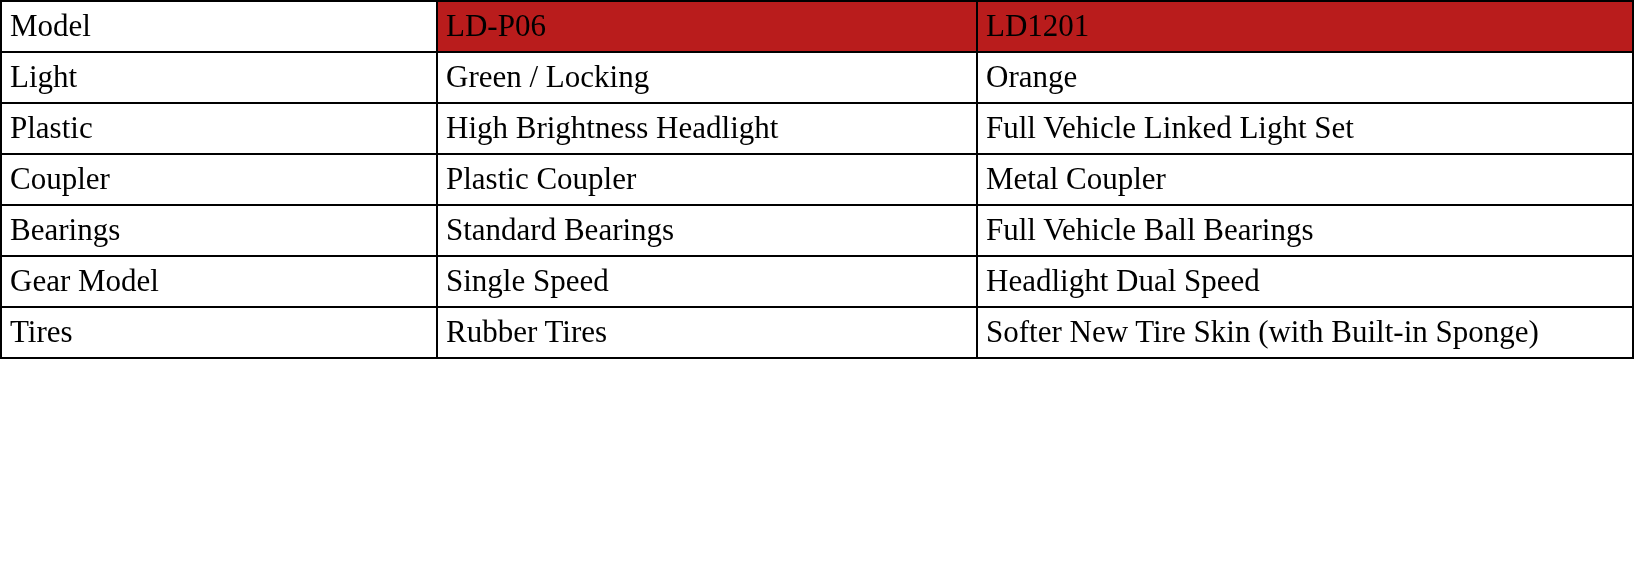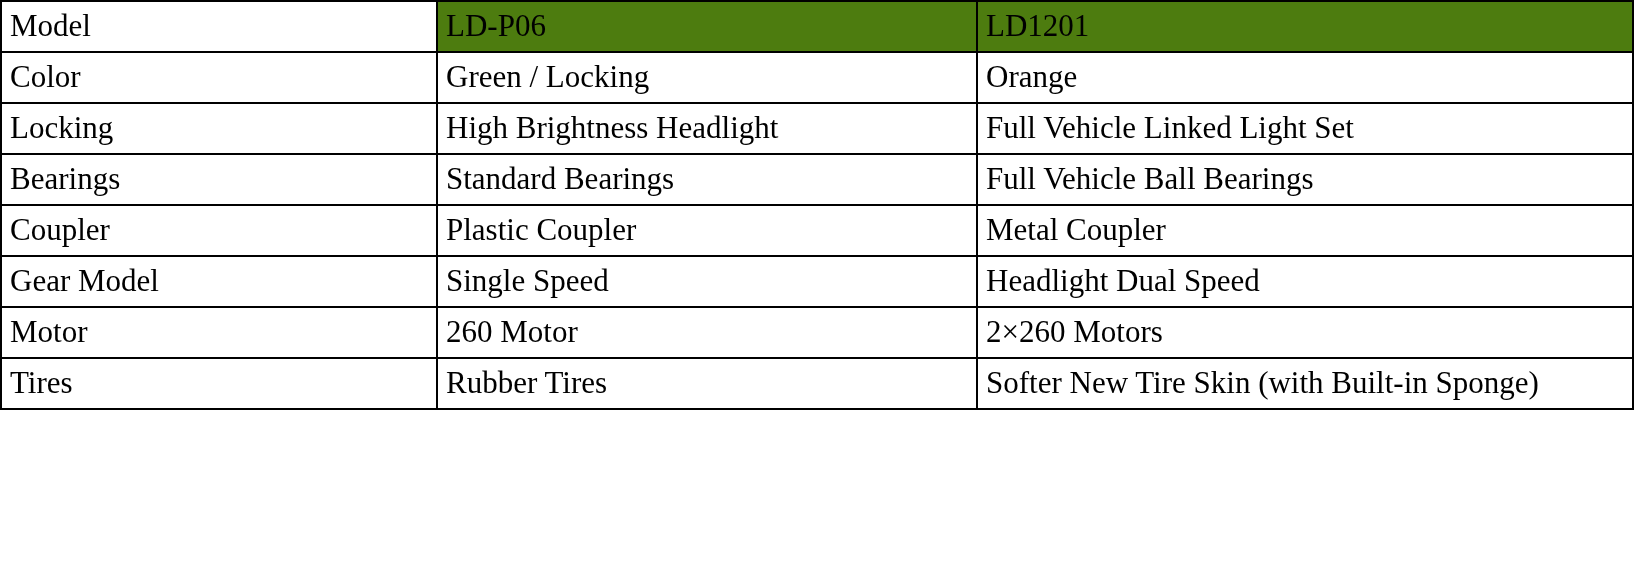--- a/index.html
+++ b/index.html
@@ -31,21 +31,21 @@
     padding: 2px 20px 4px 8px;
     font-size: 31px;
     line-height: 38px;
     height: 43px;
     vertical-align: middle;
     white-space: nowrap;
     overflow: hidden;
     color: #000000;
   }
   tr.header-row td.highlight {
-    background: #4d7c0f;
+    background: #b91c1c;
     font-family: Liberation Serif, serif;
   }
   tr.header-row td.plain {
     background: #ffffff;
   }
 </style>
 </head>
 <body>
 
 <div class="table-wrap">
@@ -58,56 +58,51 @@
     <tbody>
 
       <tr class="header-row">
         <td class="plain">Model</td>
         <td class="highlight">LD-P06</td>
         <td class="highlight">LD1201</td>
       </tr>
 
 
       <tr>
-        <td>Color</td>
+        <td>Light</td>
         <td>Green / Locking</td>
         <td>Orange</td>
       </tr>
 
 
       <tr>
-        <td>Locking</td>
+        <td>Plastic</td>
         <td>High Brightness Headlight</td>
         <td>Full Vehicle Linked Light Set</td>
+      </tr>
+
+      <tr>
+        <td>Coupler</td>
+        <td>Plastic Coupler</td>
+        <td>Metal Coupler</td>
       </tr>
 
       <tr>
         <td>Bearings</td>
         <td>Standard Bearings</td>
         <td>Full Vehicle Ball Bearings</td>
       </tr>
 
       <tr>
-        <td>Coupler</td>
-        <td>Plastic Coupler</td>
-        <td>Metal Coupler</td>
-      </tr>
-
-      <tr>
         <td>Gear Model</td>
         <td>Single Speed</td>
         <td>Headlight Dual Speed</td>
       </tr>
 
 
-      <tr>
-        <td>Motor</td>
-        <td>260 Motor</td>
-        <td>2×260 Motors</td>
-      </tr>
 
 
       <tr>
         <td>Tires</td>
         <td>Rubber Tires</td>
         <td>Softer New Tire Skin (with Built-in Sponge)</td>
       </tr>
 
     </tbody>
   </table>

